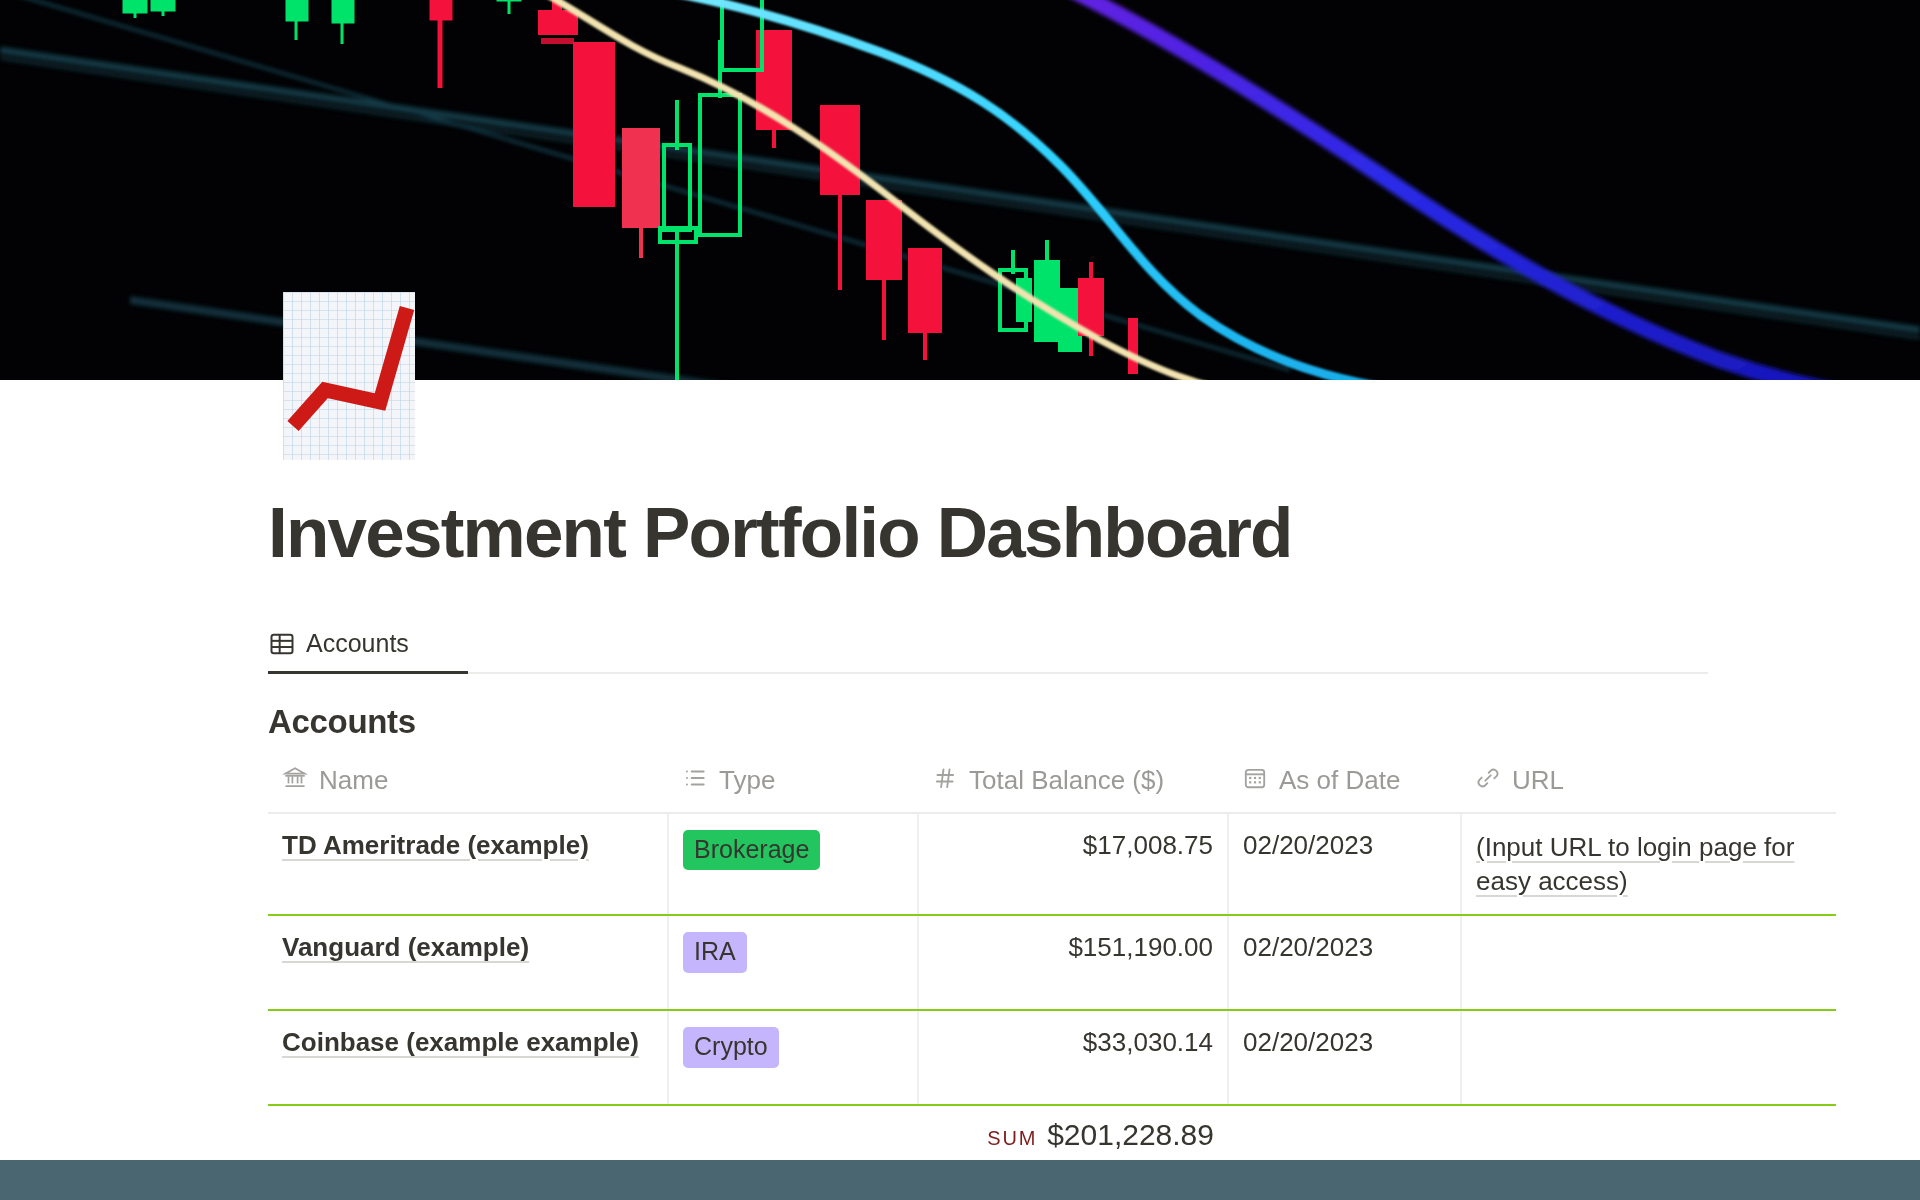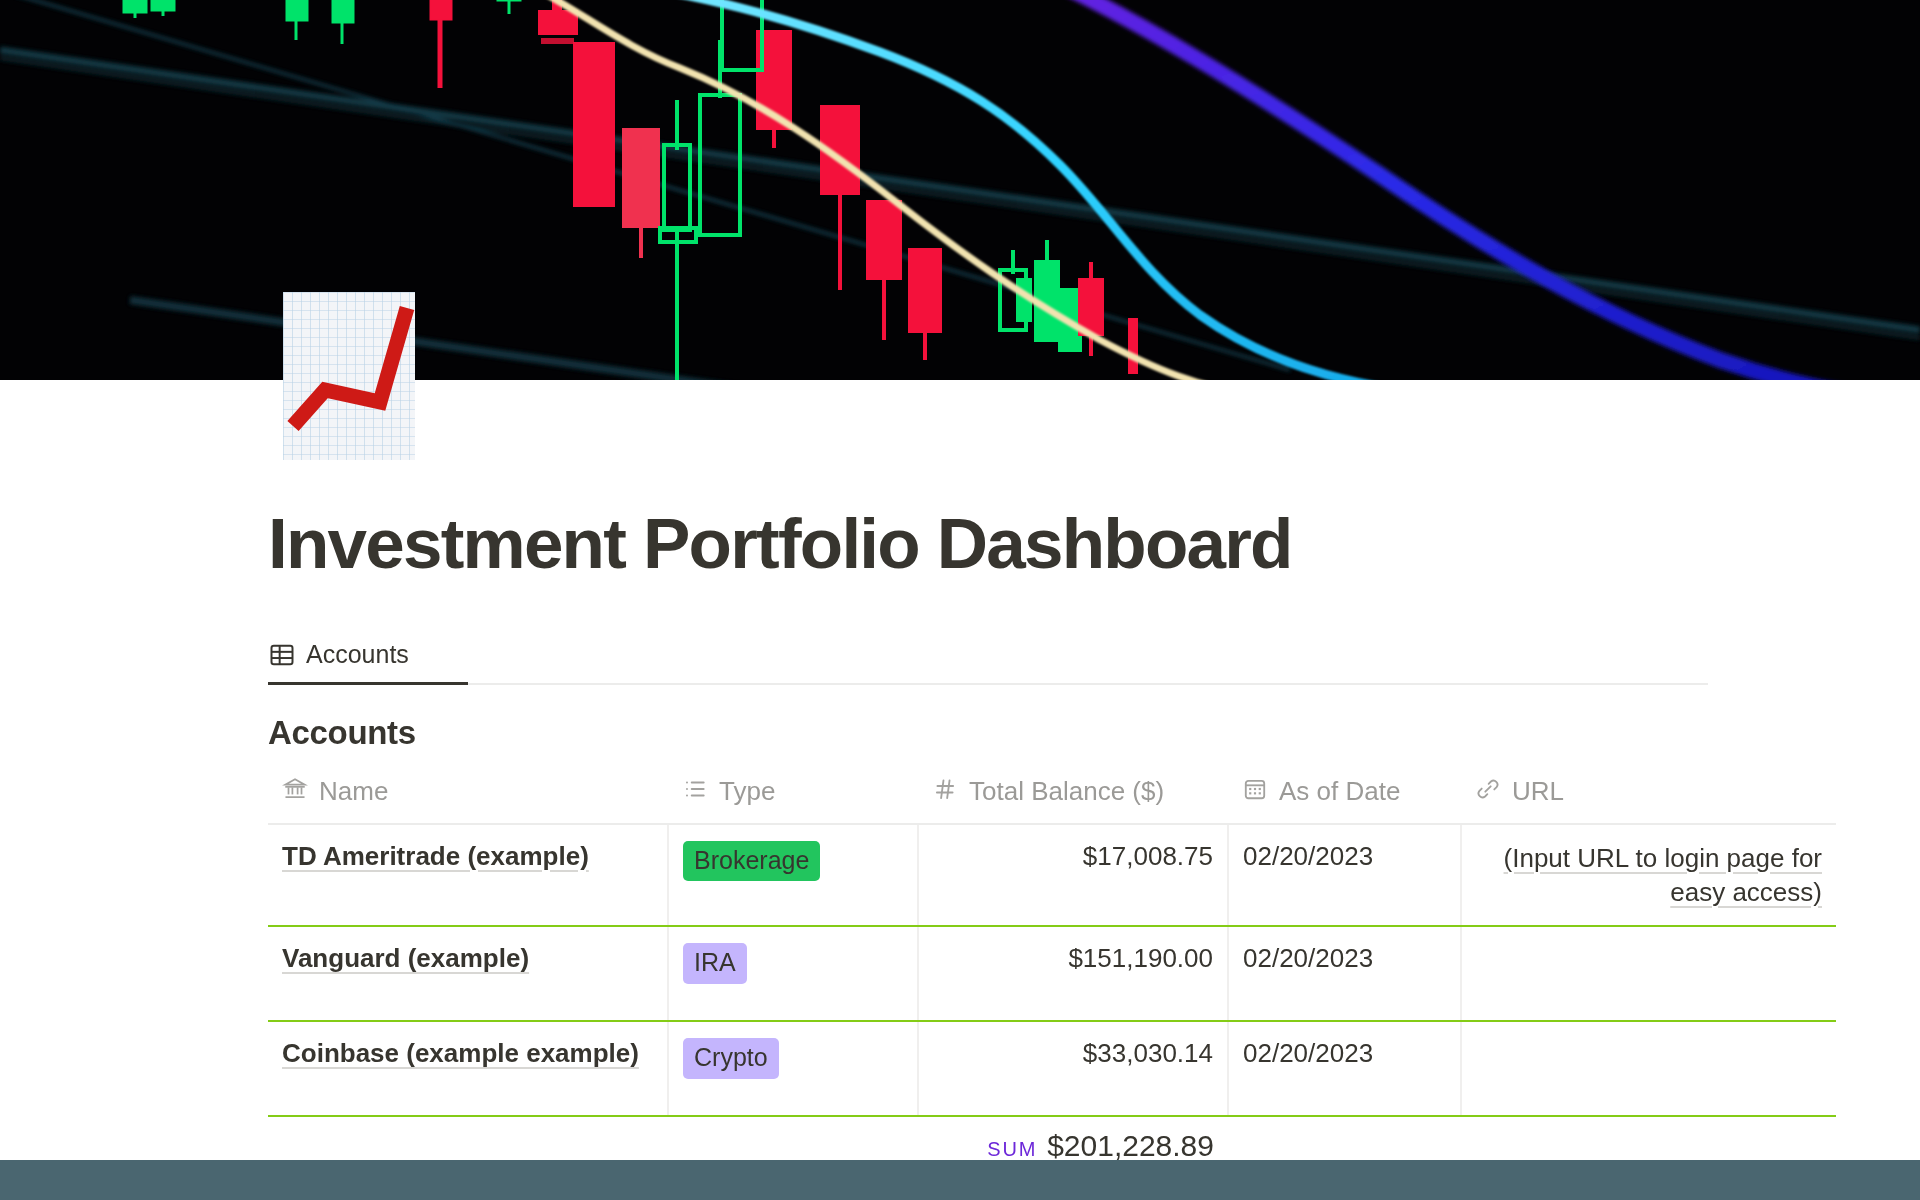--- a/index.html
+++ b/index.html
@@ -43,21 +43,20 @@
     width: 1920px;
     height: 820px;
     background: #ffffff;
   }
 
   .content {
     position: absolute;
     left: 268px;
     top: 0;
     width: 1440px;
-    margin-top: 11px;
   }
 
   .page-title {
     font-size: 71px;
     line-height: 1.05;
     font-weight: bold;
     color: #37352f;
     letter-spacing: -0.025em;
     margin-top: 116px;
     white-space: nowrap;
@@ -138,21 +137,21 @@
 
   .tbl tbody td {
     font-size: 26px;
     color: #37352f;
     padding: 16px 14px;
     border-bottom: 2px solid #84cc16;
     border-right: 2px solid #f0efee;
     vertical-align: top;
     height: 95px;
   }
-  .tbl tbody td:last-child { border-right: none; text-align: right; }
+  .tbl tbody td:last-child { border-right: none; }
   .tbl tbody td.num { text-align: right; }
 
   .cell-link {
     text-decoration: underline;
     text-decoration-color: #d8d7d4;
     text-underline-offset: 5px;
     text-decoration-thickness: 2px;
     font-weight: 600;
     cursor: pointer;
   }
@@ -188,21 +187,21 @@
   .sum-cell {
     width: 310px;
     display: flex;
     align-items: baseline;
     justify-content: flex-end;
     gap: 10px;
     padding: 10px 14px 0 0;
   }
   .sum-label {
     font-size: 20px;
-    color: #6d28d9;
+    color: #7f1d1d;
     letter-spacing: 0.09em;
   }
   .sum-value {
     font-size: 30px;
     color: #37352f;
     font-weight: 400;
   }
 
   
   .bottom-bar {

